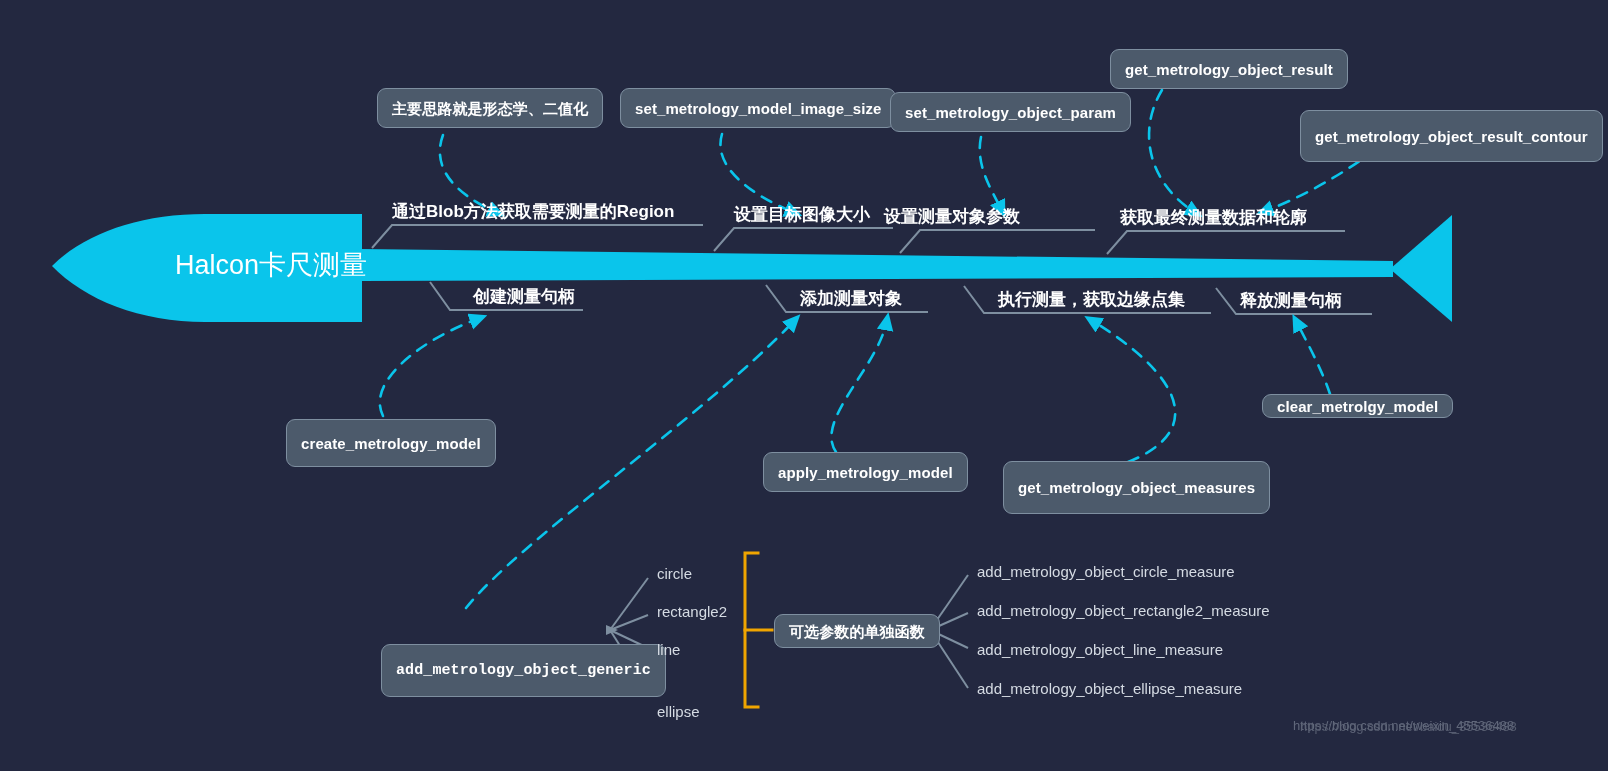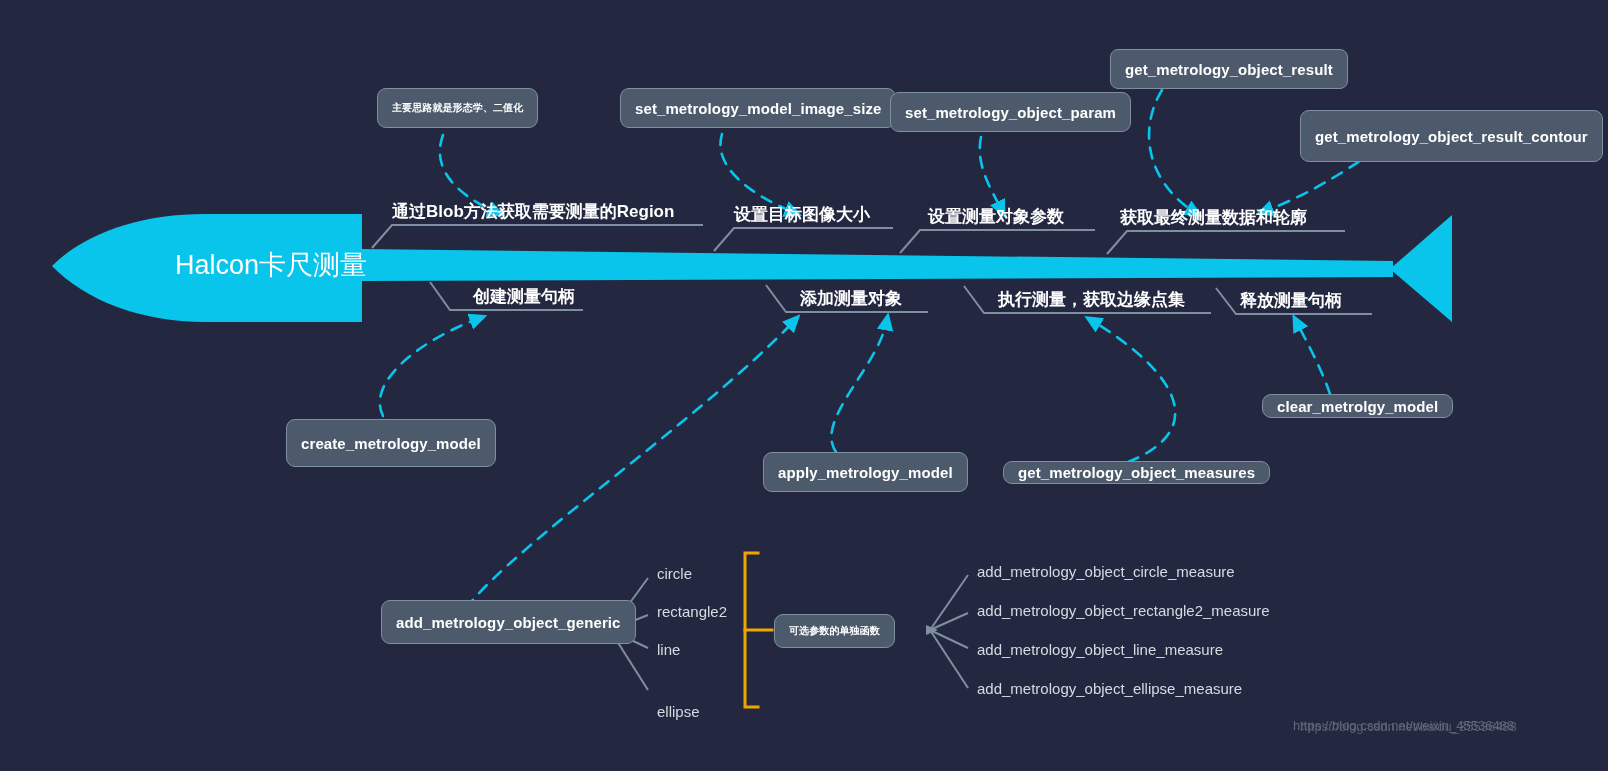--- a/index.html
+++ b/index.html
@@ -38,21 +38,21 @@
     font-weight: bold;
     font-size: 15px;
     line-height: 1;
     display: flex;
     align-items: center;
     justify-content: center;
     padding: 0 14px;
     white-space: nowrap;
     letter-spacing: .1px;
   }
-  .node.cn { font-size: 10px; }
+  .node.cn { font-size: 15px; }
   .bone-label {
     position: absolute;
     color: #ffffff;
     font-weight: bold;
     font-size: 17px;
     white-space: nowrap;
     line-height: 1;
   }
   .head-title {
     position: absolute;
@@ -150,40 +150,40 @@
       <path d="M930,630 L968,648"></path>
       <path d="M930,630 L968,688"></path>
     </g>
     <path d="M926,625 L938,630 L926,635 z" fill="#7e8fa0"></path>
   </svg>
 
   <div class="head-title" style="left:140px; top:252px;margin-left:35px;">Halcon卡尺测量</div>
 
   <div class="bone-label" style="left:392px; top:220px; transform:translateY(-100%);">通过Blob方法获取需要测量的Region</div>
   <div class="bone-label" style="left:734px; top:223px; transform:translateY(-100%);">设置目标图像大小</div>
-  <div class="bone-label" style="left:928px; top:225px; transform:translateY(-100%);">设置测量对象参数</div>
+  <div class="bone-label" style="left:884px; top:225px; transform:translateY(-100%);">设置测量对象参数</div>
   <div class="bone-label" style="left:1120px; top:226px; transform:translateY(-100%);">获取最终测量数据和轮廓</div>
 
   <div class="bone-label" style="left:473px; top:288px;">创建测量句柄</div>
   <div class="bone-label" style="left:800px; top:290px;">添加测量对象</div>
   <div class="bone-label" style="left:998px; top:291px;">执行测量，获取边缘点集</div>
   <div class="bone-label" style="left:1240px; top:292px;">释放测量句柄</div>
 
   <div class="node cn" style="left:377px; top:88px; height:40px;">主要思路就是形态学、二值化</div>
   <div class="node" style="left:620px; top:88px; height:40px;">set_metrology_model_image_size</div>
   <div class="node" style="left:890px; top:92px; height:40px;">set_metrology_object_param</div>
-  <div class="node" style="left:1110px; top:49px; height:40px;border-radius:8px;">get_metrology_object_result</div>
+  <div class="node" style="left:1110px; top:49px; height:40px;">get_metrology_object_result</div>
   <div class="node" style="left:1252px; top:110px; height:52px;margin-left:48px;">get_metrology_object_result_contour</div>
 
   <div class="node" style="left:286px; top:419px; height:48px;">create_metrology_model</div>
   <div class="node" style="left:763px; top:452px; height:40px;text-align:center;">apply_metrology_model</div>
-  <div class="node" style="left:1003px; top:461px; height:23px;">get_metrology_object_measures</div>
+  <div class="node" style="left:1003px; top:461px; height:53px;">get_metrology_object_measures</div>
   <div class="node" style="left:1262px; top:394px; height:24px;">clear_metrolgy_model</div>
 
-  <div class="node" style="left:381px; top:600px; height:44px;">add_metrology_object_generic</div>
+  <div class="node" style="left:381px; top:644px; height:53px;font-family:Liberation Mono, monospace;">add_metrology_object_generic</div>
 
   <div class="leaf" style="left:657px; top:566px;">circle</div>
   <div class="leaf" style="left:657px; top:604px;">rectangle2</div>
   <div class="leaf" style="left:657px; top:642px;">line</div>
   <div class="leaf" style="left:657px; top:680px;margin-top:24px;">ellipse</div>
 
   <div class="node cn" style="left:774px; top:614px; height:34px;">可选参数的单独函数</div>
 
   <div class="leaf" style="left:977px; top:564px;">add_metrology_object_circle_measure</div>
   <div class="leaf" style="left:977px; top:603px;">add_metrology_object_rectangle2_measure</div>

